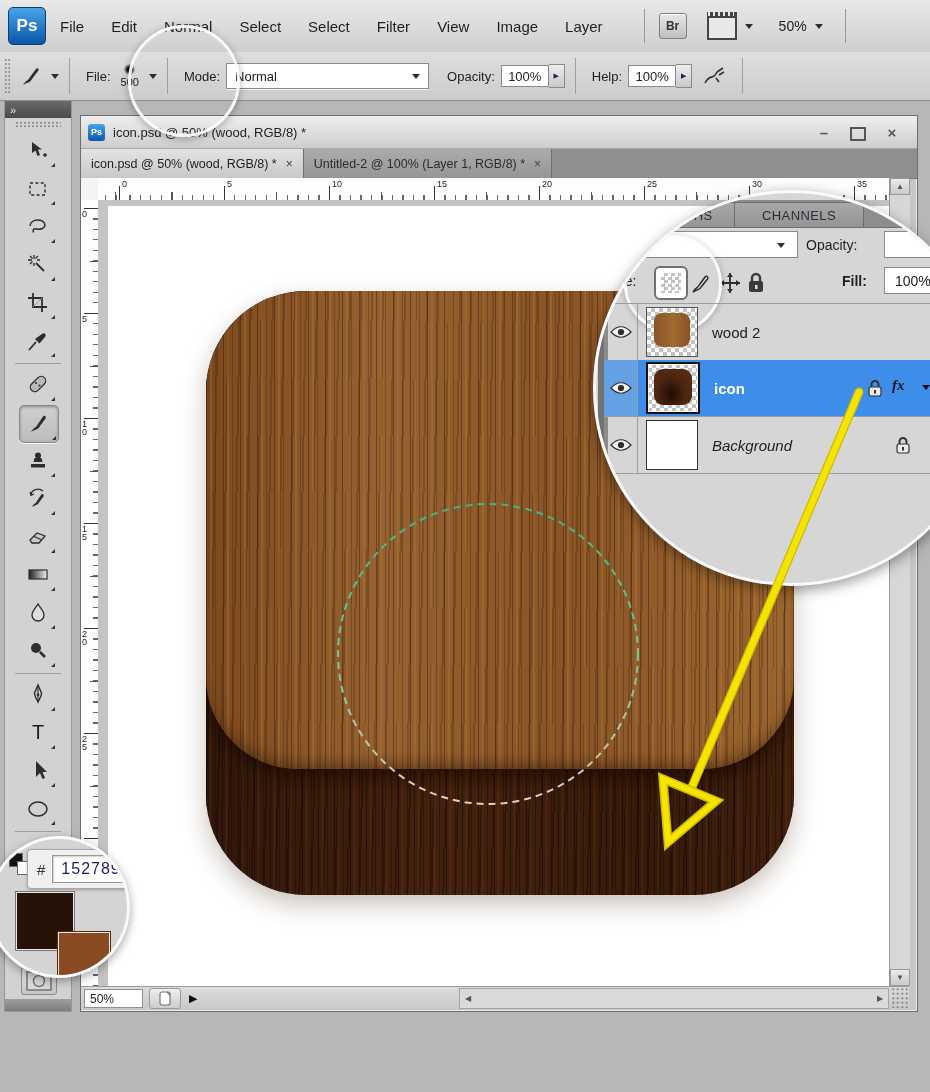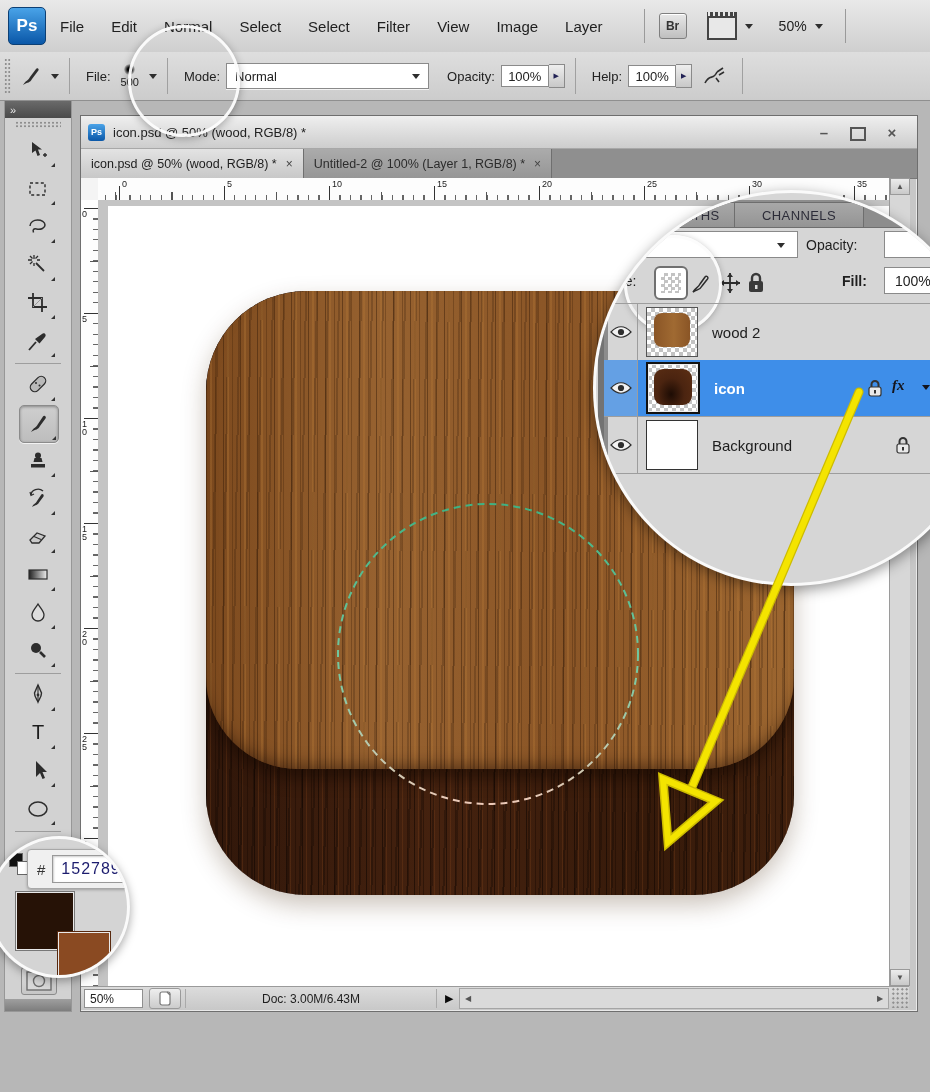--- a/index.html
+++ b/index.html
@@ -143,21 +143,21 @@
   .mini-ring{position:absolute;left:28px;top:42px;width:92px;height:92px;border-radius:50%;
              border:3px solid rgba(252,252,252,.95);box-shadow:0 1px 6px rgba(0,0,0,.25);}
   .lc-rows{position:absolute;left:8px;top:110px;width:382px;}
   .lc-row{position:absolute;left:0;width:382px;height:56px;border-bottom:1px solid #9d9d9d;display:flex;align-items:center;}
   .lc-row.selected{background:#3e8ee9;}
   .eye-cell{width:33px;height:100%;border-right:1px solid #9d9d9d;display:flex;align-items:center;justify-content:center;background:rgba(214,214,214,.25);}
   .thumb{width:50px;height:48px;margin-left:8px;border:1px solid #555;position:relative;overflow:hidden;}
   .thumb.sel{border:2px solid #111;box-shadow:0 0 0 1px #eee inset;}
   .lc-name{margin-left:14px;font-size:15px;color:#1d1d1d;}
   .lc-name.sel{color:#fff;font-weight:bold;}
-  .lc-name.italic{}
+  .lc-name.italic{font-style:italic;}
   .dock-strip{position:absolute;left:2px;top:108px;width:10px;height:196px;background:#737373;}
   .fx-text{font-size:15px;font-weight:bold;font-style:italic;font-family:"Liberation Serif",serif;color:#14141c;}
   .color-callout{left:-12px;top:836px;width:136px;height:136px;background:#d4d4d4;overflow:hidden;z-index:45;
       box-shadow:0 3px 10px rgba(0,0,0,.35);}
   .hex-pill{position:absolute;left:36px;top:10px;width:130px;height:38px;background:#f0f0f0;border:1px solid #a8a8a8;
             border-radius:4px;display:flex;align-items:center;box-shadow:0 1px 3px rgba(0,0,0,.25);}
   .hex-hash{font-size:15px;color:#333;margin:0 7px 0 9px;}
   .hex-input{width:82px;height:26px;background:#fff;border:1px solid #999;box-shadow:inset 1px 1px 2px rgba(0,0,0,.2);
              display:flex;align-items:center;padding-left:8px;font-size:16px;color:#1c1c6e;letter-spacing:1px;}
   .fg-swatch{position:absolute;left:24px;top:52px;width:58px;height:58px;background:#261206;border:1px solid #777;
@@ -466,35 +466,34 @@
   </div>
 
   <div class="abs statusbar">
     <div class="zoom-field">50%</div>
     <div class="st-icon">
       <svg width="13" height="15">
           <rect x="1" y="1" width="10" height="13" rx="2" fill="#fff" stroke="#777" stroke-width="1.2"></rect>
           <path d="M8 1 l3 3" stroke="#777" stroke-width="1.2"></path>
         </svg>
     </div>
-    <div class="doc-sec">Doc: 3.00M/6.43M</div>
     <div class="st-play">▶</div>
   </div>
   <div class="hscroll">
     <div class="hs-arrow" style="left:0">◀</div>
     <div class="hs-arrow" style="right:0">▶</div>
   </div>
   <div class="grip-corner"></div>
 </div>
 
 <div class="abs ring brush-ring"></div>
 
 <div class="abs ring layers-callout">
   <div class="lc-tabstrip">
-    <div class="lc-tab" style="left:55px;width:92px">PATHS</div>
+    <div class="lc-tab" style="left:48px;width:92px">PATHS</div>
     <div class="lc-tab" style="left:138px;width:128px">CHANNELS</div>
   </div>
   <div class="lc-drop">
     <span>Normal</span>
     <span class="tri-down"></span>
   </div>
   <div class="lc-label" style="left:210px;top:44px">Opacity:</div>
   <div class="lc-field" style="left:288px;top:38px;width:110px"></div>
   <div class="lc-label" style="left:14px;top:80px">File:</div>
   <div class="lockbtn">

